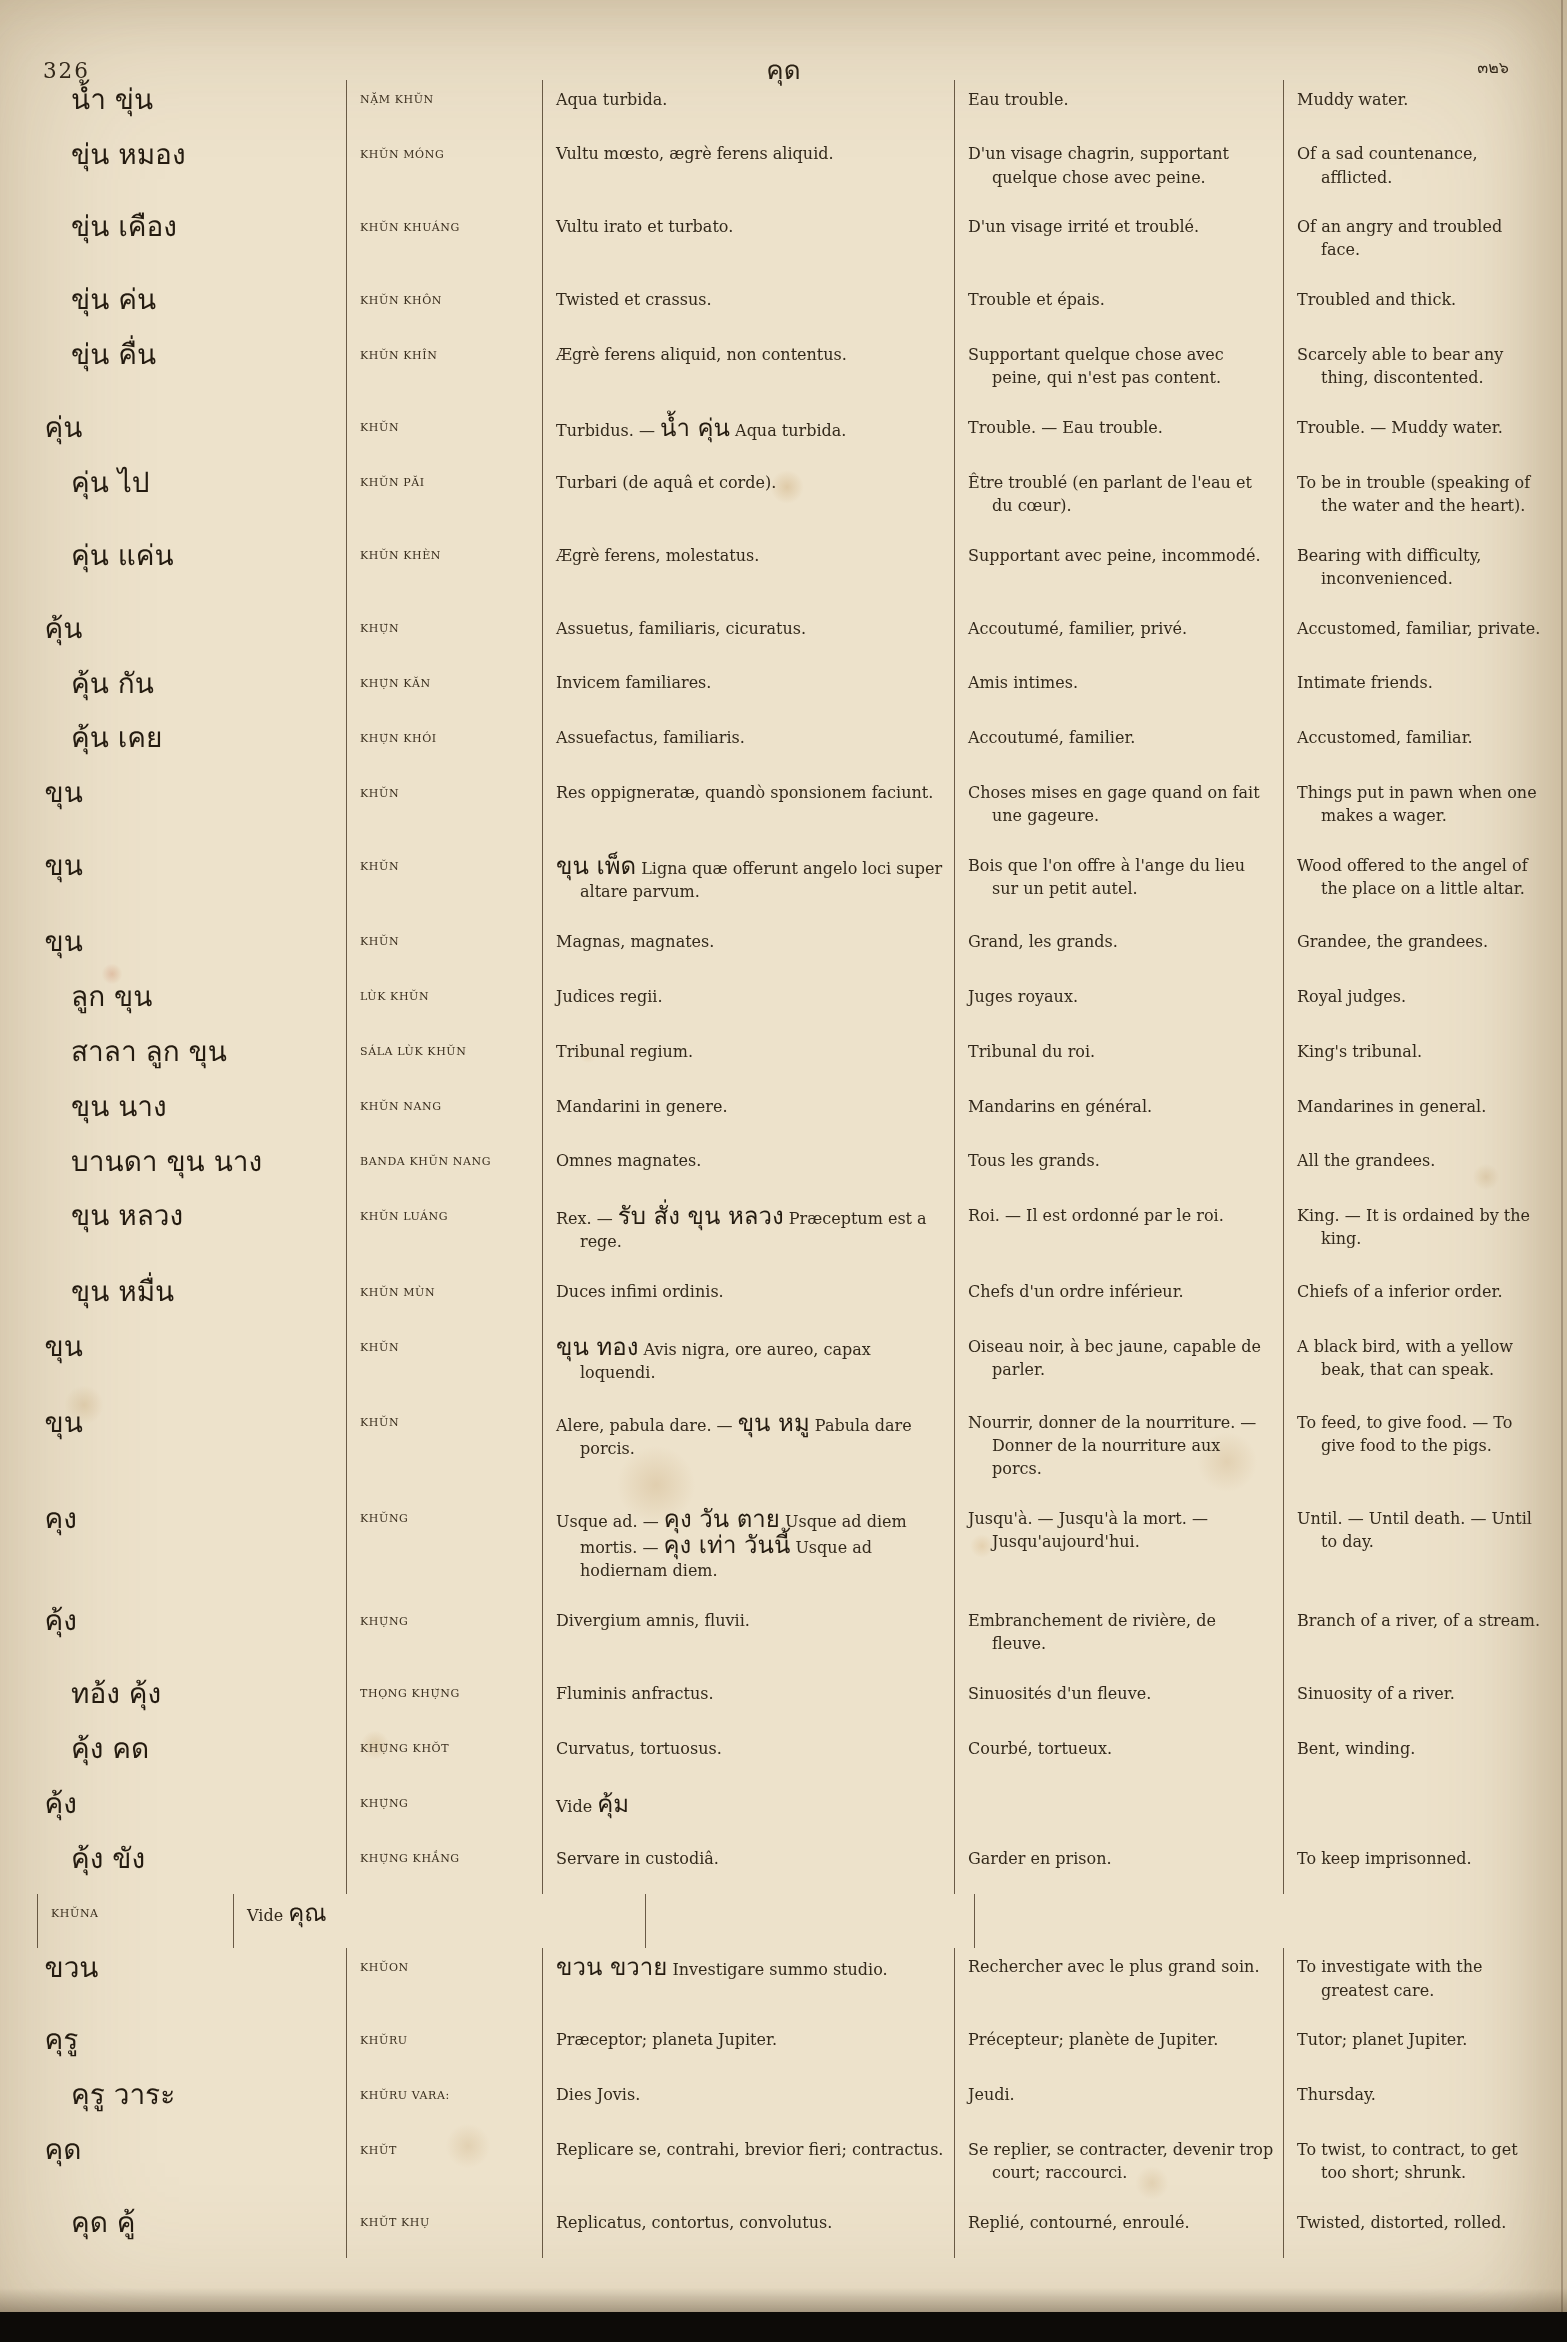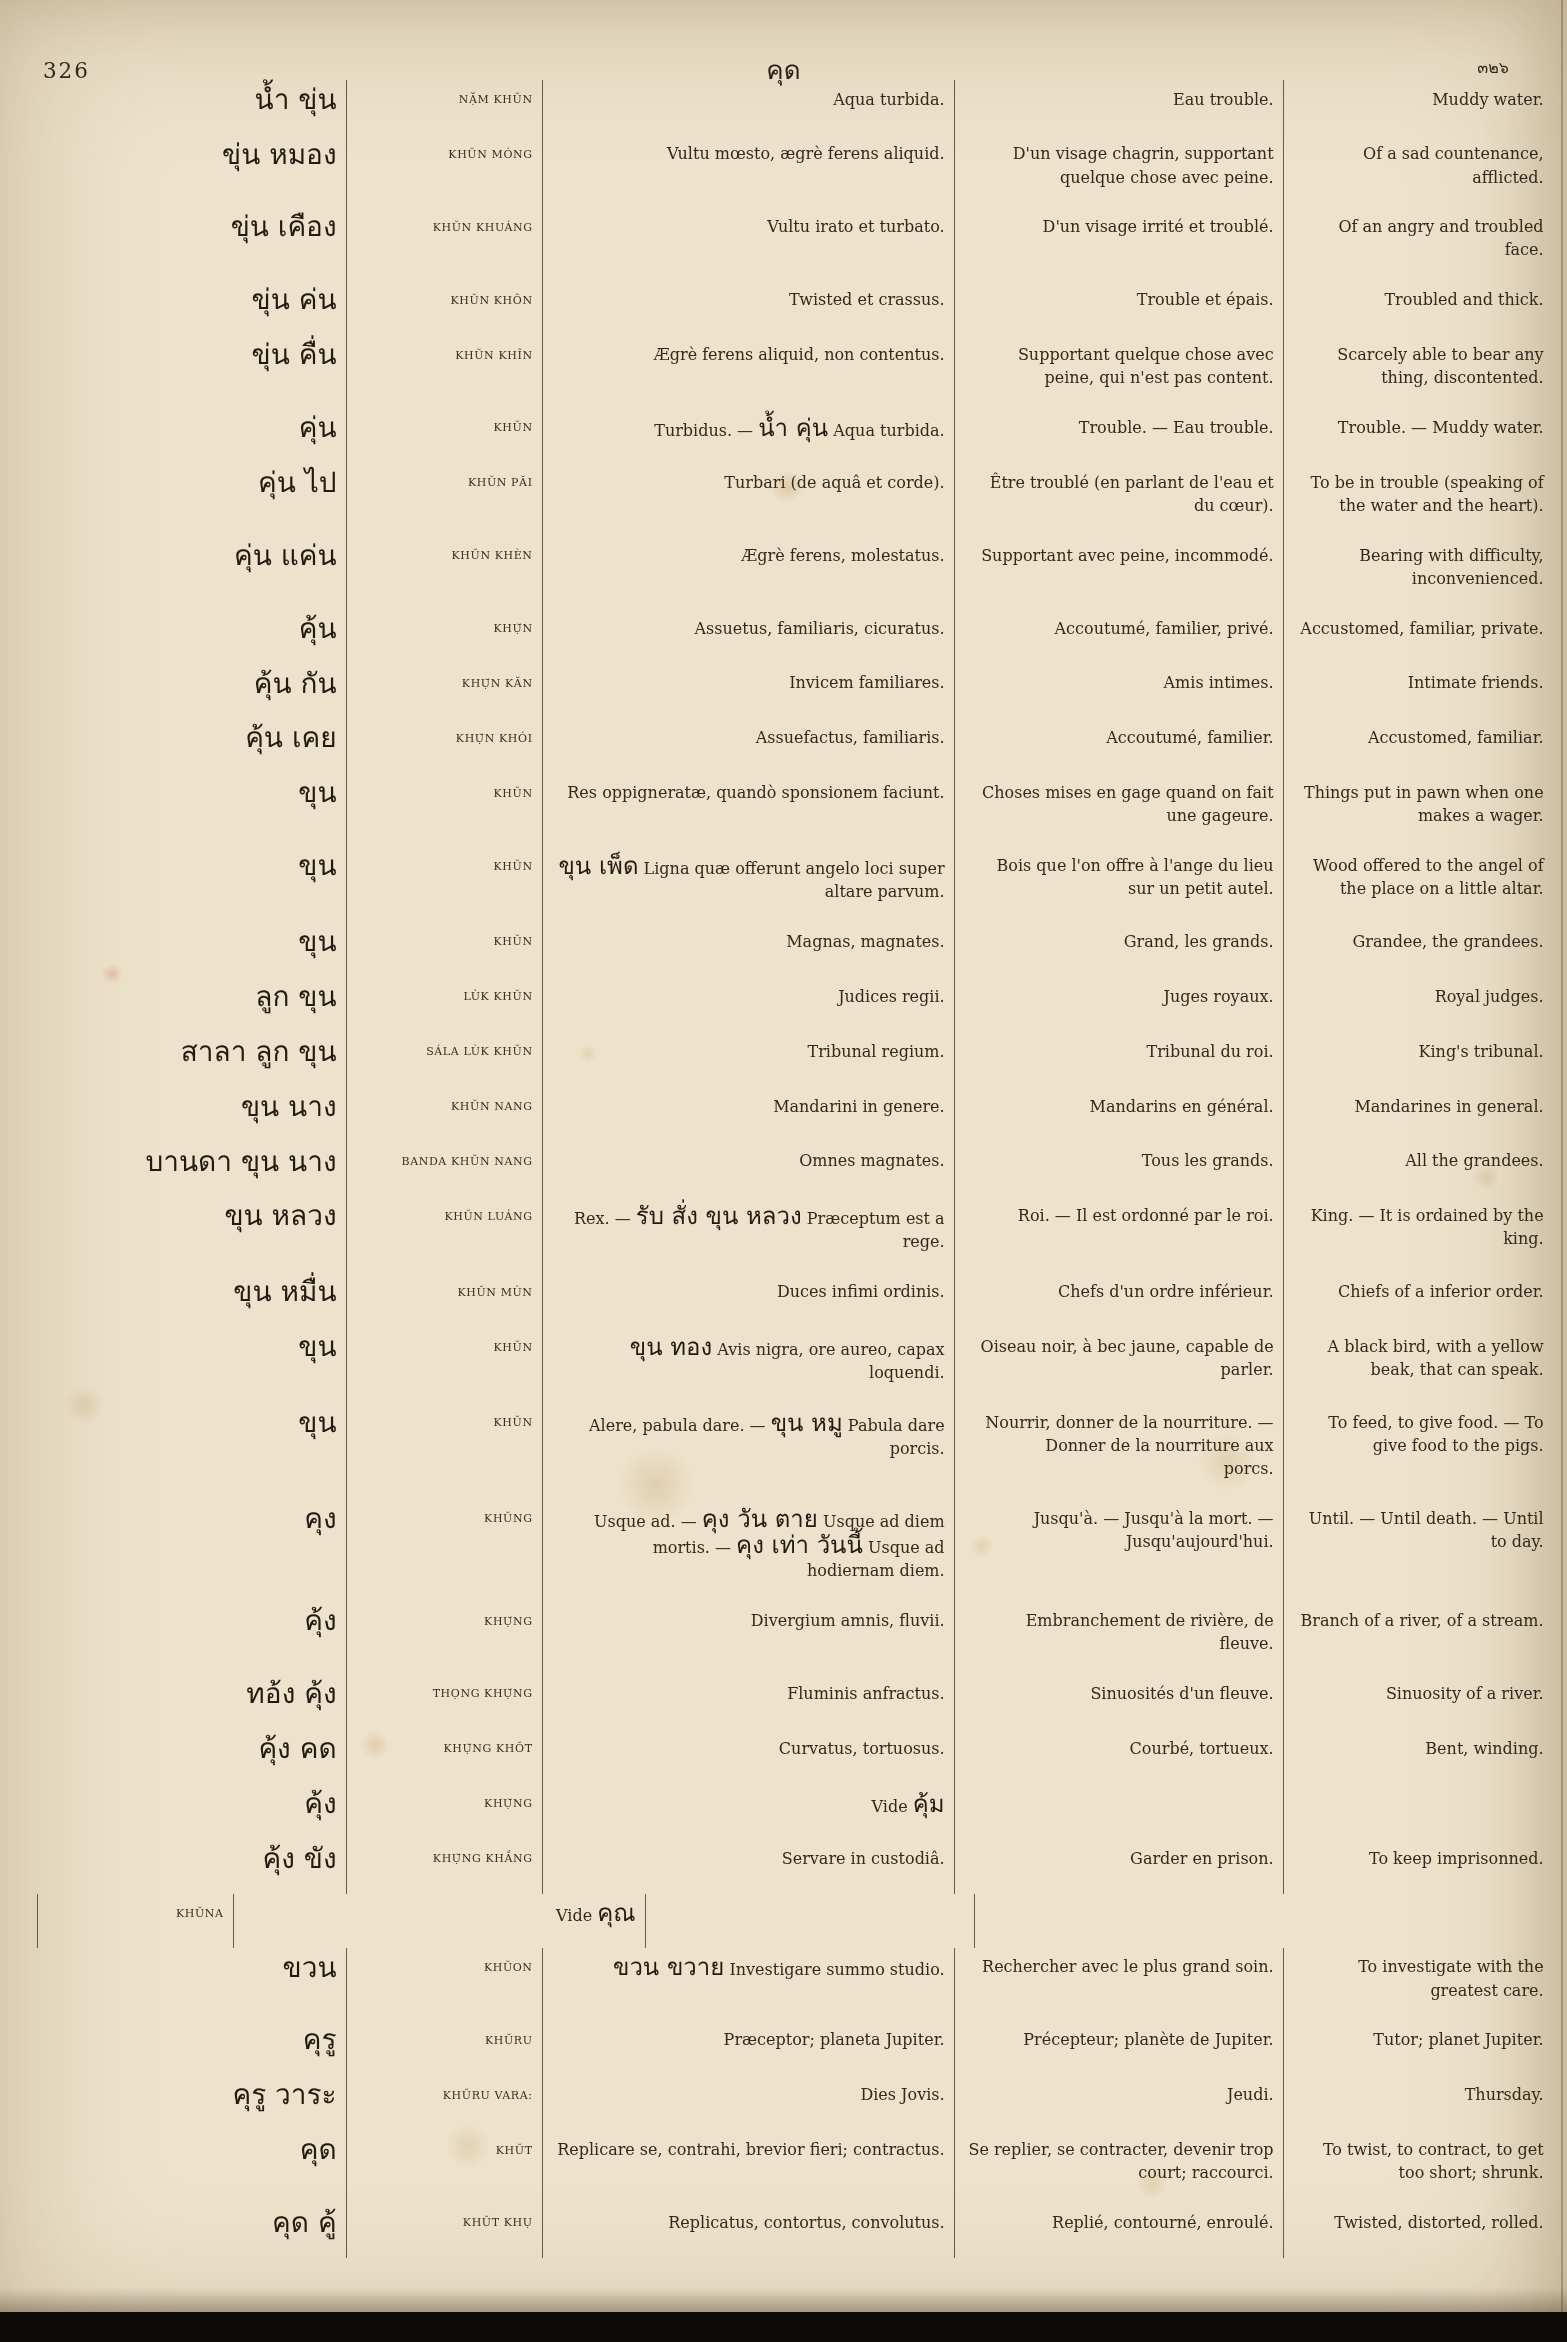--- a/index.html
+++ b/index.html
@@ -38,21 +38,21 @@
   .page-edge-right{position:absolute;top:0;bottom:0;right:3.7px;width:1.9px;background:rgba(90,70,45,0.35);}
 
   .header{position:absolute;top:49px;left:0;right:0;height:41px;color:#33281a;}
   .page-number-left{position:absolute;left:43px;top:9.4px;font-size:21.5px;letter-spacing:1.9px;}
   .header-word{position:absolute;left:0;right:0;top:0;text-align:center;font-size:26px;
     font-family:"DejaVu Sans","Liberation Sans",sans-serif;color:#2b2114;}
   .page-number-right{position:absolute;right:58px;top:6px;font-size:16px;
     font-family:Liberation Sans, sans-serif;}
 
   .dict-table{position:absolute;left:37px;top:80px;width:1516px;color:#33291b;}
-  .row{display:flex;align-items:stretch;min-height:54px;text-align:right;}
+  .row{display:flex;align-items:stretch;min-height:54px;}
   .cell{box-sizing:border-box;padding:7.5px 9.4px 19px 13px;font-size:16px;line-height:1.45;}
   .c-thai{width:309px;padding-left:7.5px;font-family:"DejaVu Sans","Liberation Sans",sans-serif;
     font-size:28px;line-height:1.15;color:#241b10;padding-top:3.7px;}
   .row.indent .c-thai{padding-left:34px;}
   .c-rom{width:196px;border-left:0.9px solid rgba(72,56,36,0.8);
     font-size:11px;letter-spacing:0.6px;padding-top:12px;color:#3a2e1e;white-space:nowrap;}
   .c-lat{width:412px;border-left:0.9px solid rgba(72,56,36,0.8);}
   .c-fr{width:329px;border-left:0.9px solid rgba(72,56,36,0.8);}
   .c-en{flex:1;border-left:0.9px solid rgba(72,56,36,0.8);}
   .def{display:block;padding-left:24px;text-indent:-24px;}

